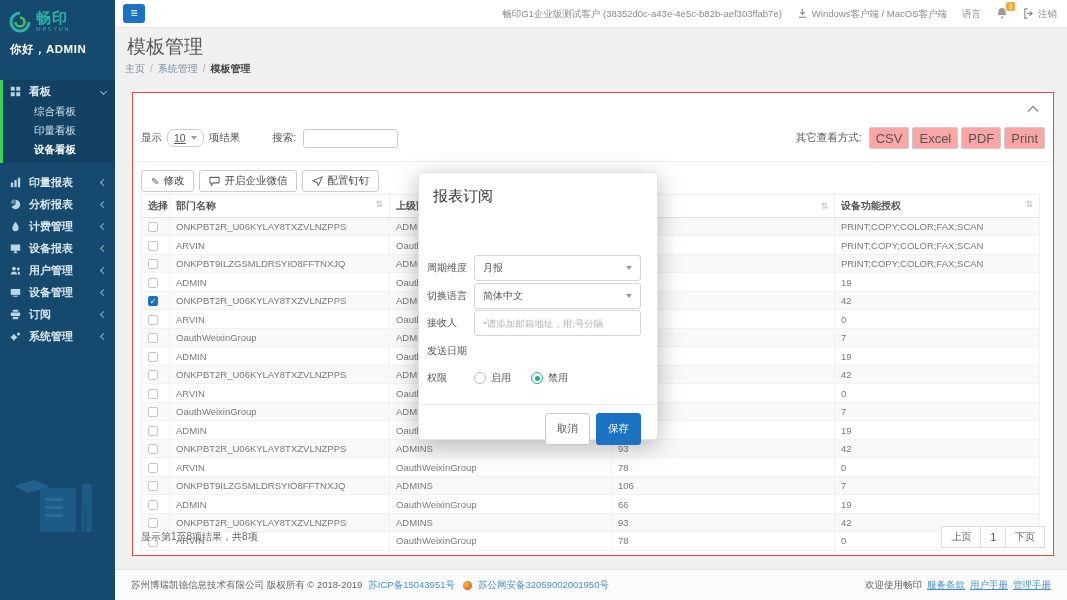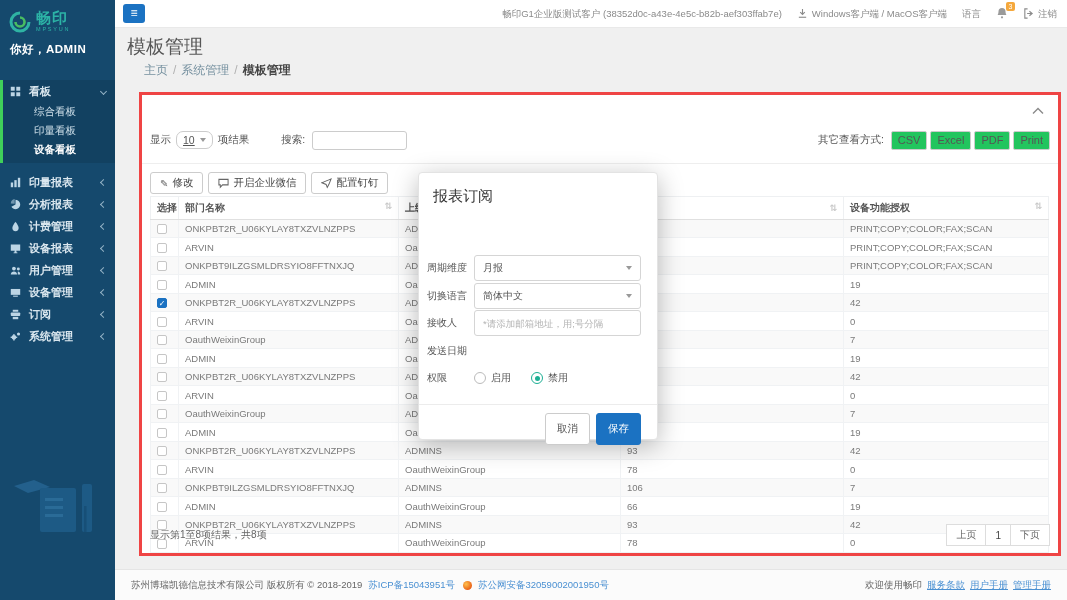--- a/index.html
+++ b/index.html
@@ -31,35 +31,35 @@
   
   .topbar { position:absolute; left:115px; top:0; right:0; height:28px; background:#fff; border-bottom:1px solid #e9e9e9; z-index:2; }
   .hamburger { position:absolute; left:8px; top:4px; width:22px; height:19px; background:#1b72c2; border:none; border-radius:3px; color:#fff; font-size:12px; line-height:17px; text-align:center; cursor:pointer; }
   .top-right { position:absolute; right:10px; top:0; height:28px; display:flex; align-items:center; gap:15px; font-size:9.5px; color:#8a8a8a; }
   .top-item { display:flex; align-items:center; gap:4px; white-space:nowrap; }
   .bell-wrap { position:relative; display:flex; }
   .badge { position:absolute; top:-5px; right:-7px; background:#f5a83c; color:#fff; font-size:7px; padding:1px 2.5px; border-radius:2px; line-height:1; }
 
   
   .page-title { position:absolute; left:127px; top:34px; font-size:19px; color:#565656; font-weight:normal; z-index:1; }
-  .breadcrumb { position:absolute; left:144px; top:62px; font-size:12px; color:#75909f; z-index:1; }
+  .breadcrumb { position:absolute; left:125px; top:62px; font-size:10px; color:#75909f; z-index:1; }
   .bc-sep { margin:0 5px; color:#b0b0b0; }
   .bc-last { color:#444; font-weight:bold; }
 
   
-  .card { position:absolute; left:139px; top:92px; width:922px; height:464px; background:#fff; border:3px solid #ef4444; z-index:1; }
+  .card { position:absolute; left:132px; top:92px; width:922px; height:464px; background:#fff; border:1px solid #ef4444; z-index:1; }
   .collapse-btn { position:absolute; right:14px; top:8px; background:none; border:none; cursor:pointer; }
   .toolbar { position:absolute; top:34px; left:8px; right:8px; height:22px; display:flex; align-items:center; font-size:10.5px; color:#555; }
   .pagesize { display:flex; align-items:center; gap:5px; margin:0 5px; border:1px solid #ccc; border-radius:7px; padding:2px 6px; background:#fff; cursor:pointer;text-decoration:underline; }
   .caret { width:0; height:0; border-left:3.5px solid transparent; border-right:3.5px solid transparent; border-top:4px solid #999; }
   .search-wrap { margin-left:32px; display:flex; align-items:center; gap:7px; }
   .search-input { width:95px; height:19px; border:1px solid #ccc; border-radius:3px; padding:0 5px; font-size:10px; }
   .export-wrap { margin-left:auto; display:flex; align-items:center; gap:3px; }
   .export-label { margin-right:4px; color:#555; }
-  .btn-xs { border:1px solid #ccc; background:#22c55e; border-radius:2px; font-size:11px; color:#555; padding:2.5px 6px; cursor:pointer; }
+  .btn-xs { border:1px solid #ccc; background:#fca5a5; border-radius:2px; font-size:13px; color:#555; padding:2.5px 6px; cursor:pointer; }
   .divider { position:absolute; left:0; right:0; top:68px; border-top:1px solid #eeeeee; }
   .actions { position:absolute; top:77px; left:8px; display:flex; gap:5px; }
   .btn-sm { display:inline-flex; align-items:center; gap:4px; border:1px solid #ccc; background:#fff; border-radius:3px; font-size:10.5px; color:#444; padding:3px 9px; cursor:pointer; }
   .btn-sm .ic { font-size:10px; color:#666; display:flex; }
 
   
   .tbl { position:absolute; top:101px; left:8px; width:898px; border-collapse:collapse; table-layout:fixed; }
   .tbl th { font-size:10px; color:#555; text-align:left; padding:4px 6px; border:1px solid #eef0f2; border-bottom:1px solid #e0e0e0; background:#fff; white-space:nowrap; overflow:hidden; }
   .tbl td { font-size:9.5px; color:#7a7a7a; padding:3px 6px; border:1px solid #f0f2f4; line-height:11px; white-space:nowrap; overflow:hidden; }
   .tbl tbody tr:nth-child(odd) td { background:#f9f9f9; }

